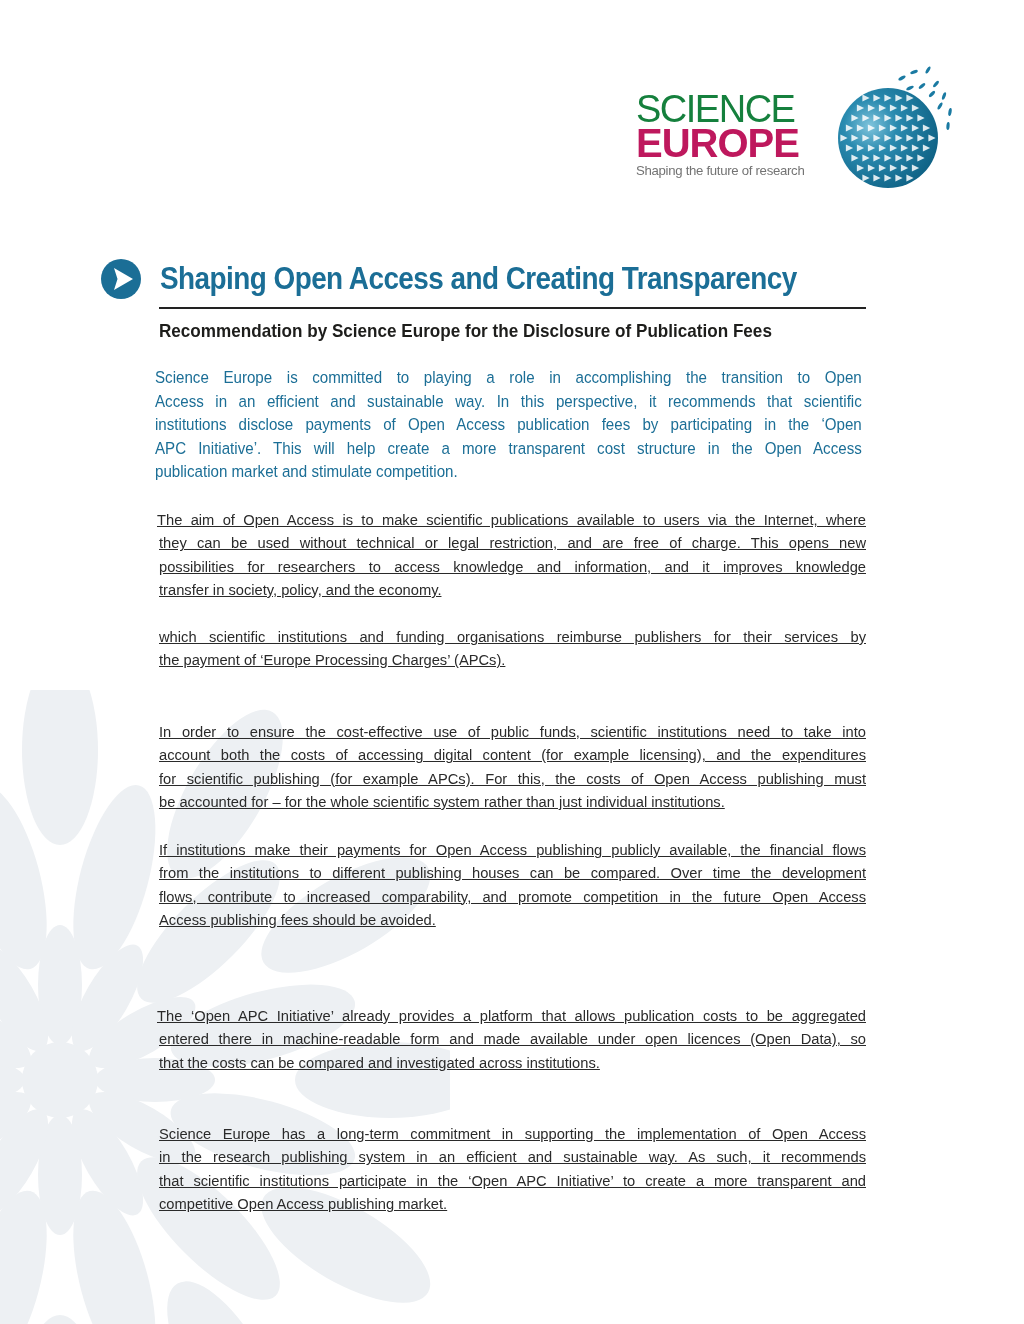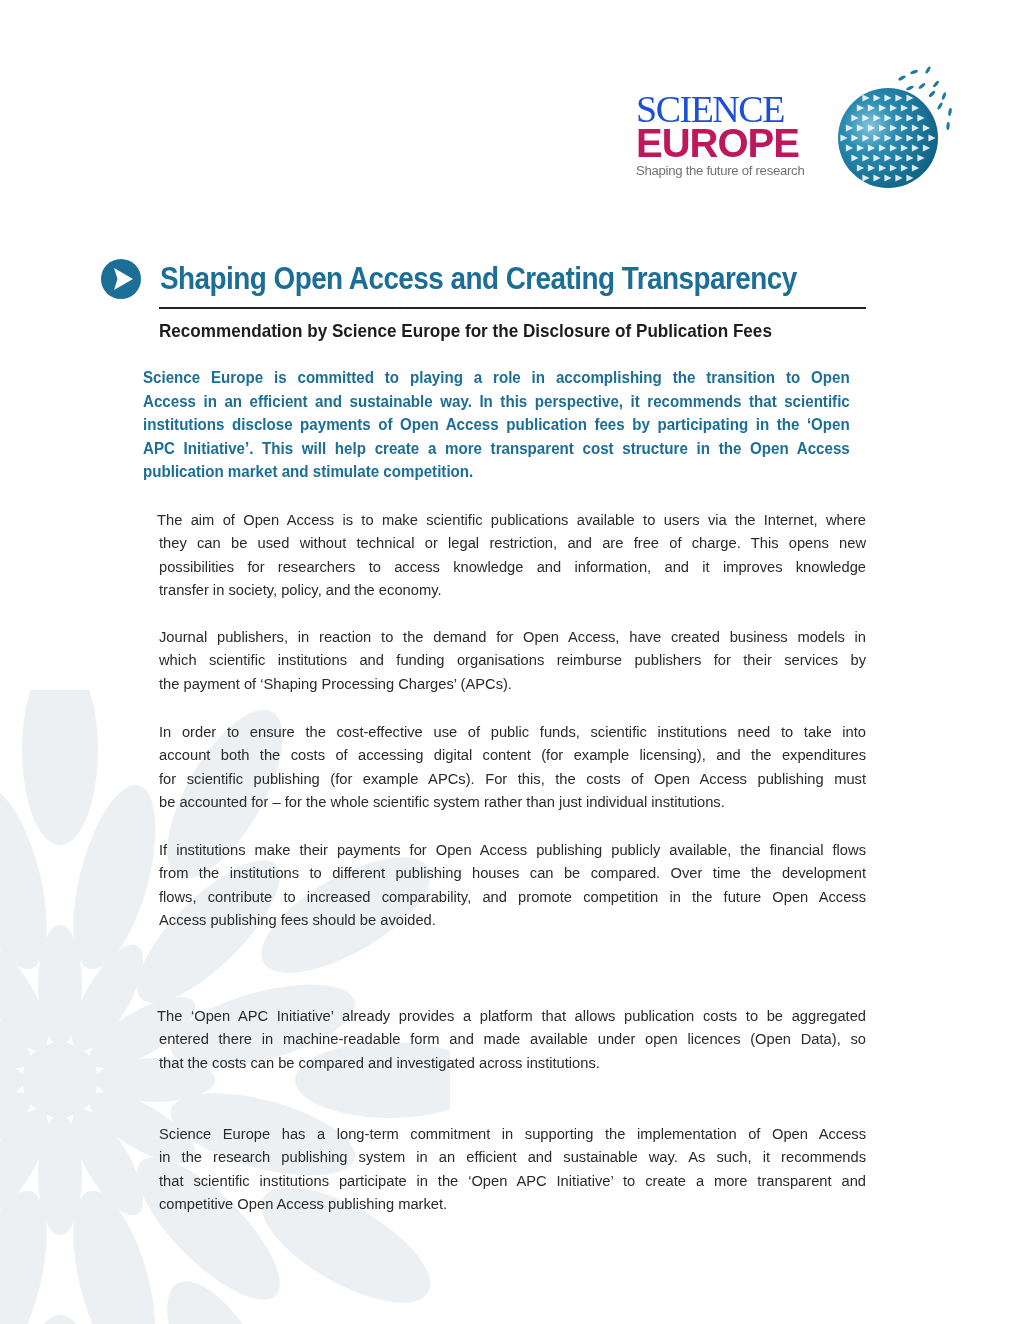--- a/index.html
+++ b/index.html
@@ -18,22 +18,22 @@
   .logo {
     position: absolute; left: 636px; top: 66px;
     width: 320px; height: 125px;
     z-index: 2;
   }
   .logo-text {
     position: absolute; left: 0; top: 26px;
     width: 200px;
   }
   .logo-science {
-    font-family: Liberation Serif, serif;
-    font-size: 38px; font-weight: 400; color: #1d4ed8;
+    font-family: Liberation Sans, sans-serif;
+    font-size: 38px; font-weight: 400; color: #15803d;
     letter-spacing: -1.5px; line-height: 34px;
   }
   .logo-europe {
     font-family: "Liberation Sans", sans-serif;
     font-size: 40px; font-weight: 700; color: #be185d;
     letter-spacing: -1px; line-height: 34px;
   }
   .logo-tagline {
     font-family: "Liberation Sans", sans-serif;
     font-size: 13.2px; color: #737373; line-height: 18px;
@@ -67,40 +67,40 @@
     width: 707px; height: 1.5px; background: #222;
   }
   .subtitle {
     position: absolute; left: 159px; top: 318px;
     font-size: 19px; font-weight: 700; color: #1d1d1b;
     white-space: nowrap;
     transform: scaleX(0.90); transform-origin: left center;
     line-height: 26px;
   }
   .lead {
-    position: absolute; left: 143px; top: 366px;
+    position: absolute; left: 155px; top: 366px;
     width: 707px;
-    font-size: 17.2px; font-weight: 700; color: #1b6e96;
+    font-size: 17.2px; font-weight: 400; color: #1b6e96;
     line-height: 23.5px;
   }
   .lead-line {
     display: block; white-space: nowrap;
     text-align: justify; text-align-last: justify;
     transform: scaleX(0.88); transform-origin: left center;
     width: 113.6%;
   }
   .lead-line.last { text-align-last: left; }
   .body-para {
     position: absolute; left: 159px; width: 707px;
     font-size: 14.7px; color: #2a2a2a;
     line-height: 23.3px;
   }
   .pline {
     display: block; white-space: nowrap;
-    text-align: justify; text-align-last: justify;
+    text-align: justify; text-align-last: justify; text-decoration: underline;
   }
   .pline.last { text-align-last: left; }
   .pline.outdent { margin-left: -2px; }
 </style>
 </head>
 <body>
 
 <svg class="watermark" viewBox="-390 -390 780 780">
   <g fill="#edf0f3" id="wm">
       <ellipse cx="0" cy="-95" rx="22" ry="60" transform="rotate(0)"></ellipse>
@@ -257,23 +257,22 @@
   </div>
 
   <div class="body-para" style="top:509px">
     <span class="pline outdent">The aim of Open Access is to make scientific publications available to users via the Internet, where</span>
     <span class="pline">they can be used without technical or legal restriction, and are free of charge. This opens new</span>
     <span class="pline">possibilities for researchers to access knowledge and information, and it improves knowledge</span>
     <span class="pline last">transfer in society, policy, and the economy.</span>
   </div>
 
   <div class="body-para" style="top:626px">
-    <span class="pline">Journal publishers, in reaction to the demand for Open Access, have created business models in</span>
     <span class="pline">which scientific institutions and funding organisations reimburse publishers for their services by</span>
-    <span class="pline last">the payment of ‘Shaping Processing Charges’ (APCs).</span>
+    <span class="pline last">the payment of ‘Europe Processing Charges’ (APCs).</span>
   </div>
 
   <div class="body-para" style="top:721px">
     <span class="pline">In order to ensure the cost-effective use of public funds, scientific institutions need to take into</span>
     <span class="pline">account both the costs of accessing digital content (for example licensing), and the expenditures</span>
     <span class="pline">for scientific publishing (for example APCs). For this, the costs of Open Access publishing must</span>
     <span class="pline last">be accounted for – for the whole scientific system rather than just individual institutions.</span>
   </div>
 
   <div class="body-para" style="top:839px">

